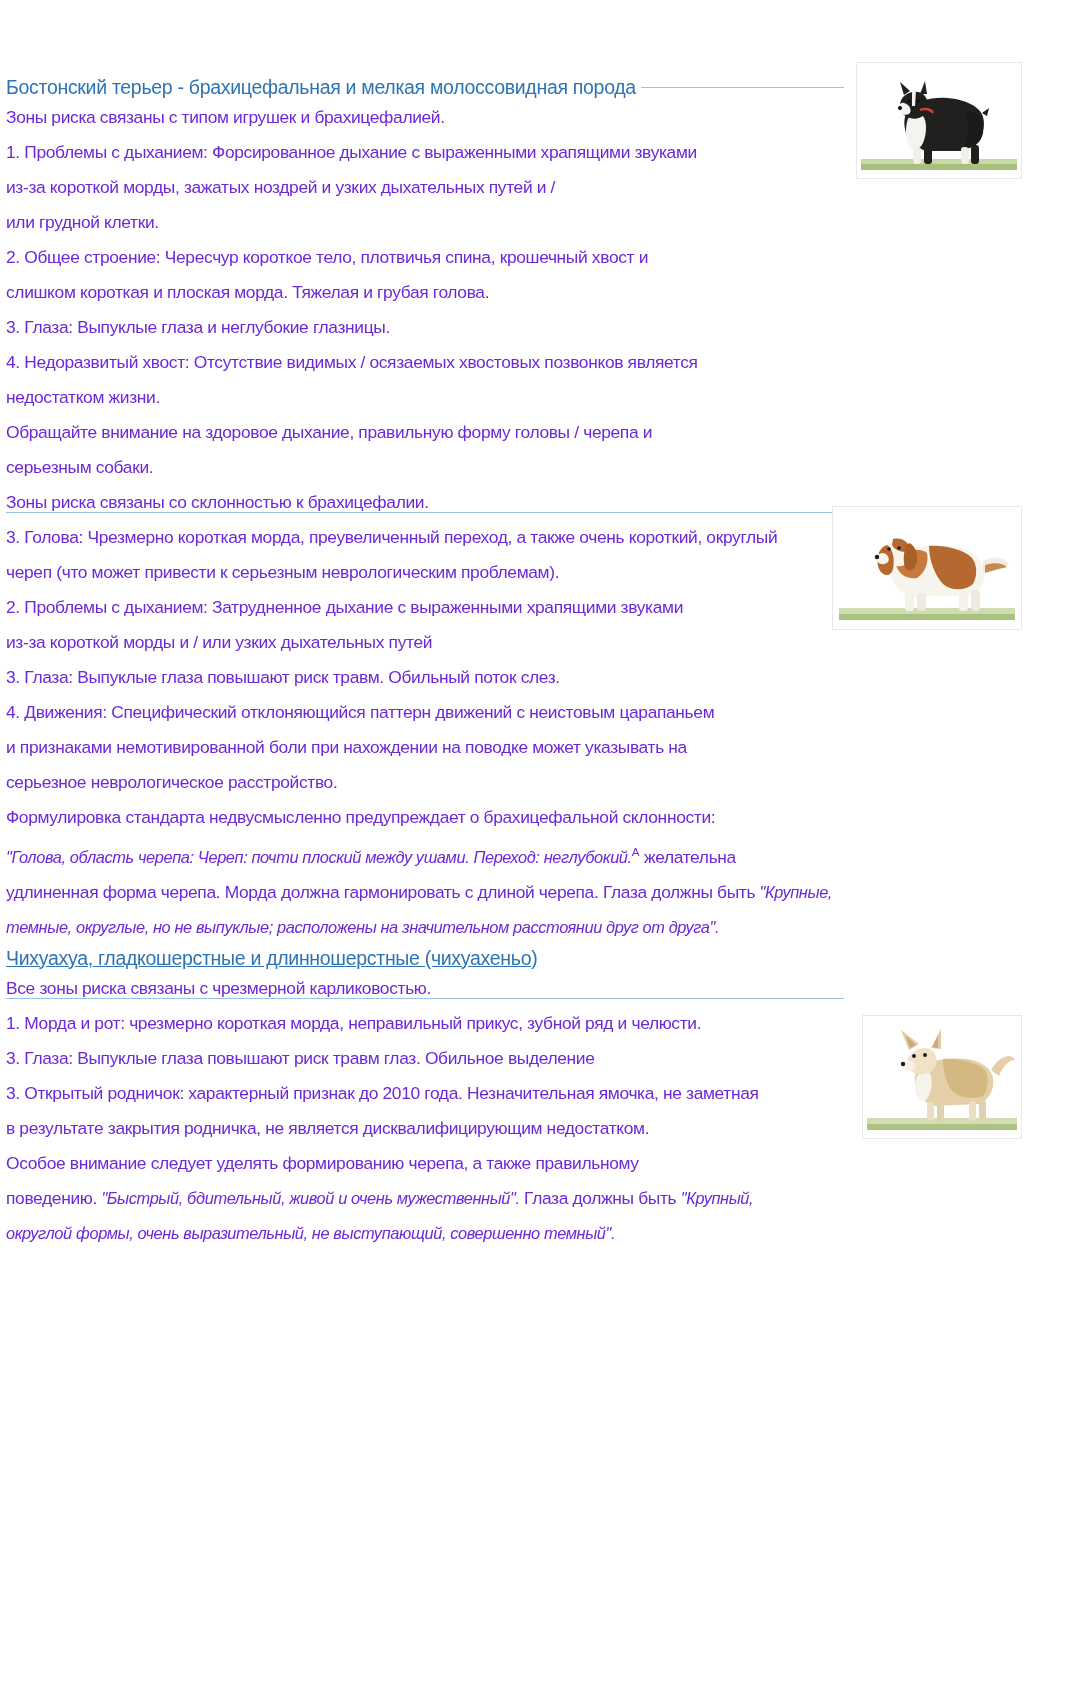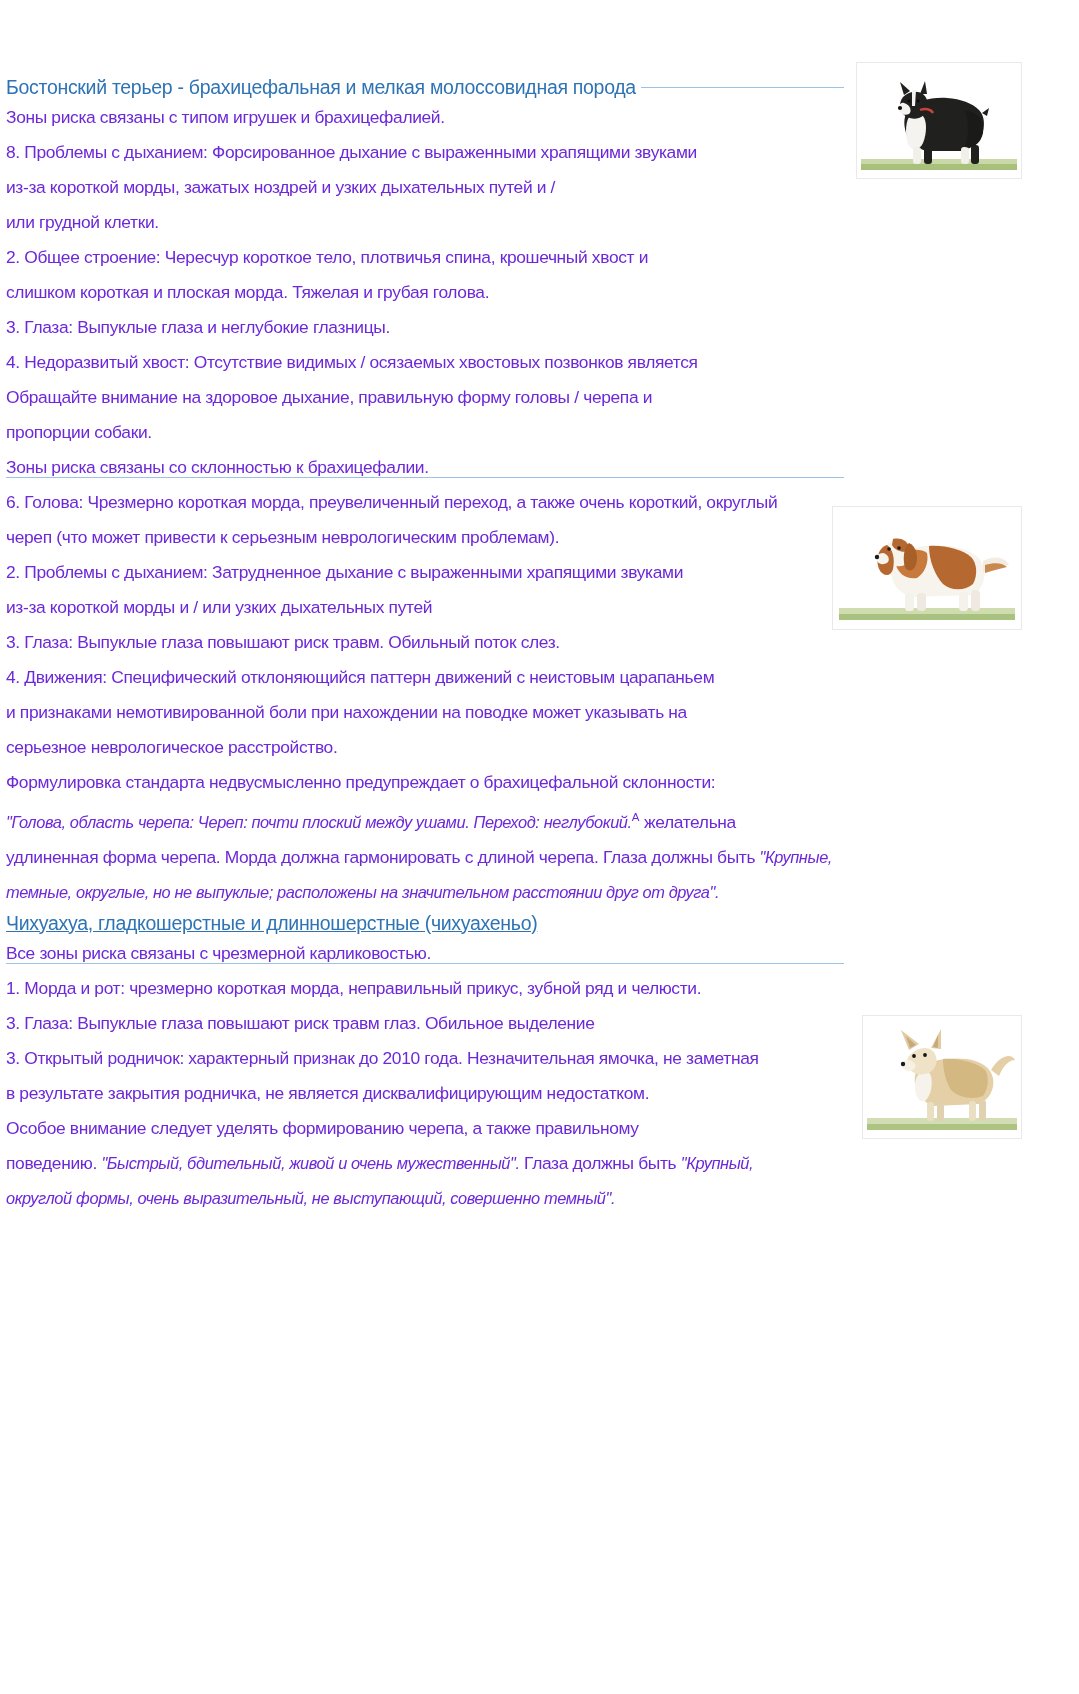--- a/index.html
+++ b/index.html
@@ -118,37 +118,38 @@
 <div class="page">
 
   <div class="content">
 
     <div>
       <div class="heading" style="width:838px;">
         <span class="heading-rule"></span>
         <span class="htext">Бостонский терьер - брахицефальная и мелкая молоссовидная порода</span>
       </div>
       <p class="line">Зоны риска связаны с типом игрушек и брахицефалией.</p>
-      <p class="line">8. Проблемы с дыханием: Форсированное дыхание с выраженными храпящими звуками</p>
+      <p class="line">1. Проблемы с дыханием: Форсированное дыхание с выраженными храпящими звуками</p>
       <p class="line">из-за короткой морды, зажатых ноздрей и узких дыхательных путей и /</p>
       <p class="line">или грудной клетки.</p>
       <p class="line">2. Общее строение: Чересчур короткое тело, плотвичья спина, крошечный хвост и</p>
       <p class="line">слишком короткая и плоская морда. Тяжелая и грубая голова.</p>
       <p class="line">3. Глаза: Выпуклые глаза и неглубокие глазницы.</p>
       <p class="line">4. Недоразвитый хвост: Отсутствие видимых / осязаемых хвостовых позвонков является</p>
+      <p class="line">недостатком жизни.</p>
       <p class="line">Обращайте внимание на здоровое дыхание, правильную форму головы / черепа и</p>
-      <p class="line">пропорции собаки.</p>
+      <p class="line">серьезным собаки.</p>
     </div>
 
     <div>
       <p class="line lead" style="width:838px;">
         <span class="lead-rule"></span>
         <span class="ltext">Зоны риска связаны со склонностью к брахицефалии.</span>
       </p>
-      <p class="line">6. Голова: Чрезмерно короткая морда, преувеличенный переход, а также очень короткий, округлый</p>
+      <p class="line">3. Голова: Чрезмерно короткая морда, преувеличенный переход, а также очень короткий, округлый</p>
       <p class="line">череп (что может привести к серьезным неврологическим проблемам).</p>
       <p class="line">2. Проблемы с дыханием: Затрудненное дыхание с выраженными храпящими звуками</p>
       <p class="line">из-за короткой морды и / или узких дыхательных путей</p>
       <p class="line">3. Глаза: Выпуклые глаза повышают риск травм. Обильный поток слез.</p>
       <p class="line">4. Движения: Специфический отклоняющийся паттерн движений с неистовым царапаньем</p>
       <p class="line">и признаками немотивированной боли при нахождении на поводке может указывать на</p>
       <p class="line">серьезное неврологическое расстройство.</p>
       <p class="line">Формулировка стандарта недвусмысленно предупреждает о брахицефальной склонности:</p>
 
       <p class="line">

